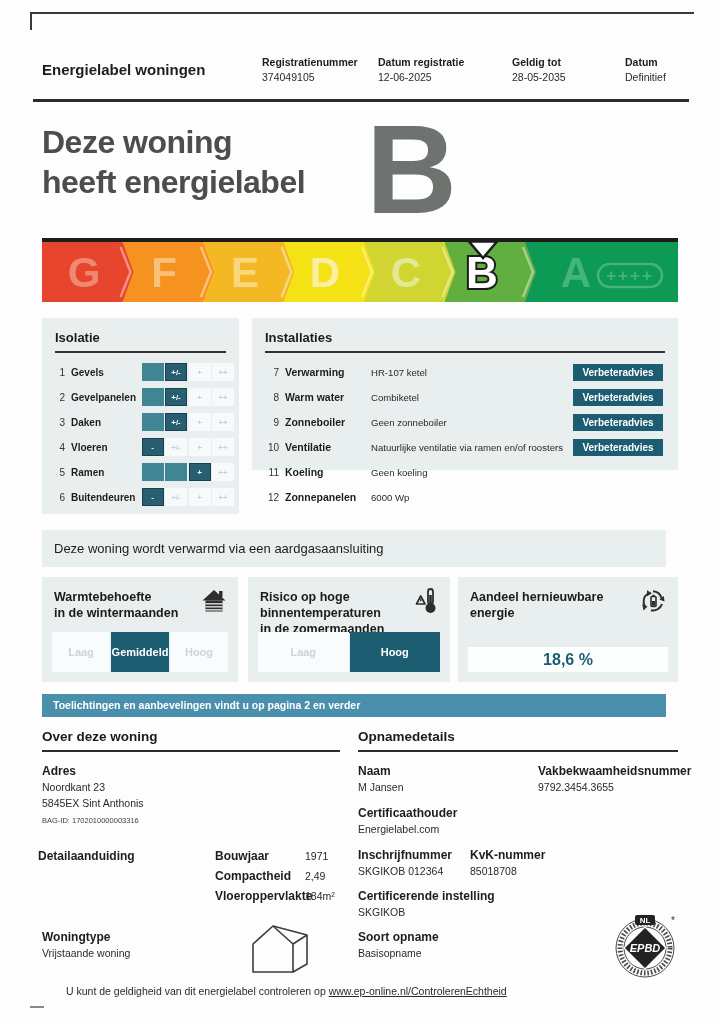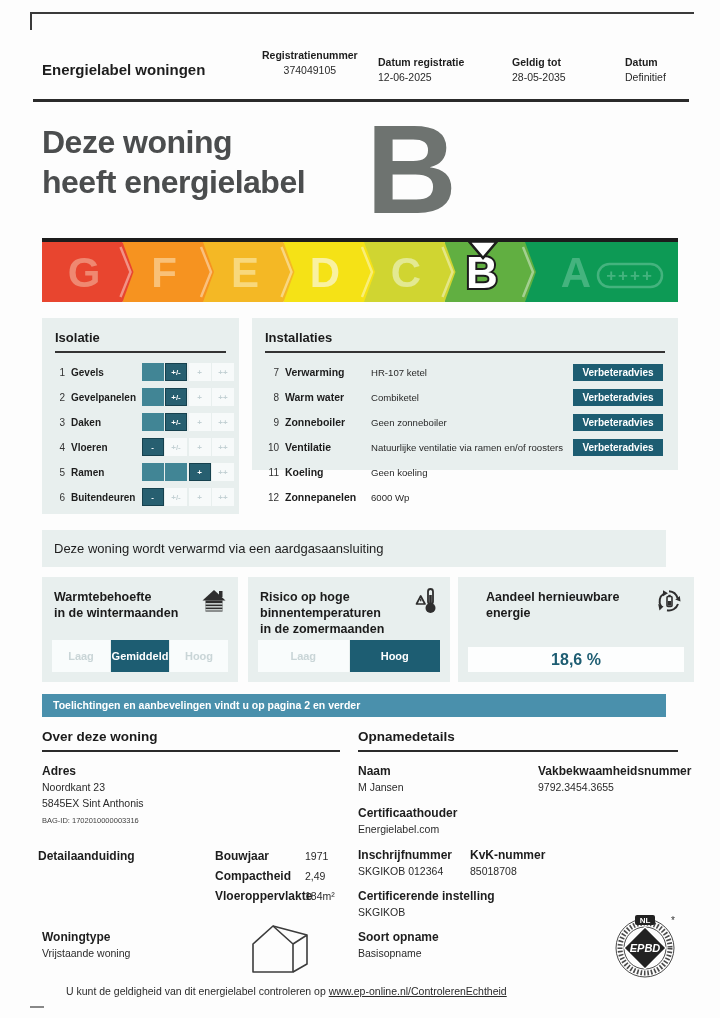--- a/index.html
+++ b/index.html
@@ -39,21 +39,21 @@
   .ins-num{width:14px;text-align:right;font-size:10px;color:#333;margin-right:6px;flex:none;}
   .ins-label{width:86px;font-size:10.5px;font-weight:bold;color:#1d1d1d;flex:none;}
   .ins-value{flex:1;font-size:9.6px;color:#2a2a2a;white-space:nowrap;}
   .btn-advies{width:90px;height:17px;color:#fff;font-size:10px;font-weight:bold;
               text-align:center;line-height:17px;flex:none;cursor:pointer;}
   
   .notice{font-size:13px;font-weight:normal;color:#1d1d1d;line-height:37px;padding-left:12px;}
   
   .ibox{background:#e8efee;}
   .ibox-title{font-size:12.5px;font-weight:bold;color:#1b1b1b;line-height:16px;}
-  .segments{position:absolute;left:10px;right:10px;bottom:10px;height:32px;display:flex;gap:1px;}
+  .segments{position:absolute;left:10px;right:10px;bottom:10px;height:40px;display:flex;gap:1px;}
   .seg{flex:1;display:flex;align-items:center;justify-content:center;font-size:11px;font-weight:bold;}
   .seg.off{background:#f9fcfc;color:#c9d5d7;}
   .seg.on{color:#ffffff;}
   .value-bar{position:absolute;left:10px;right:10px;bottom:10px;height:25px;background:#fdfefe;
              display:flex;align-items:center;justify-content:center;
              font-size:16px;font-weight:bold;color:#1d5d72;}
   
   .note-bar{color:#fff;font-size:10.5px;font-weight:bold;line-height:23px;padding-left:11px;}
   
   .sec-title{font-size:13.5px;font-weight:bold;color:#1b1b1b;}
@@ -73,21 +73,21 @@
 </head>
 <body>
 
 <div class="page">
 
   <div class="abs crop" style="left:30px;top:12px;width:664px;height:1.5px;"></div>
   <div class="abs crop" style="left:30px;top:12px;width:1.5px;height:18px;"></div>
   <div class="abs crop" style="left:30px;top:1006px;width:14px;height:1.5px;opacity:.6;"></div>
 
   <div class="abs doc-title" style="left:42px;top:61px;">Energielabel woningen</div>
-  <div class="abs hfield" style="left:262px;top:48px;text-align:center;">
+  <div class="abs hfield" style="left:262px;top:55px;">
     <div class="lab">Registratienummer</div>
     <div class="val">374049105</div>
   </div>
   <div class="abs hfield" style="left:378px;top:55px;">
     <div class="lab">Datum registratie</div>
     <div class="val">12-06-2025</div>
   </div>
   <div class="abs hfield" style="left:512px;top:55px;">
     <div class="lab">Geldig tot</div>
     <div class="val">28-05-2035</div>
@@ -271,21 +271,21 @@
       <circle class="ico" cx="15.5" cy="21" r="5"></circle>
       <polygon points="1.5,17 10,17 5.7,9" fill="none" stroke="#2e2e2e" stroke-width="1.7" stroke-linejoin="round"></polygon>
       <rect class="ico" x="5.1" y="11.7" width="1.3" height="2.6"></rect>
     </svg>
     <div class="segments">
       <span class="seg off">Laag</span>
       <span class="seg on" style="background: rgb(29, 93, 114);">Hoog</span>
     </div>
   </div>
 
-  <div class="abs ibox" style="left: 458px; top: 577px; width: 220px; height: 105px; background: rgb(232, 239, 238); padding-left: 16px;">
+  <div class="abs ibox" style="left: 458px; top: 577px; width: 220px; height: 105px; background: rgb(232, 239, 238);">
     <div style="margin:12px 44px 0 12px;">
       <span class="ibox-title" style="display:block;">Aandeel hernieuwbare</span>
       <span class="ibox-title" style="display:block;">energie</span>
     </div>
     <svg class="abs" style="right:11px;top:10px;" width="28" height="28" viewBox="0 0 28 28">
       <path d="M 6,19.5 A 9.5,9.5 0 0 1 9,6.5" fill="none" stroke="#2e2e2e" stroke-width="2"></path>
       <path d="M 12,23.3 A 9.5,9.5 0 0 0 23,17" fill="none" stroke="#2e2e2e" stroke-width="2"></path>
       <path d="M 22.5,11 A 9.5,9.5 0 0 0 14,4.2" fill="none" stroke="#2e2e2e" stroke-width="2"></path>
       <polygon class="ico" points="8,3.2 13,6.2 8,9.2"></polygon>
       <polygon class="ico" points="3.2,17 8.5,19.5 4.5,23.5"></polygon>

